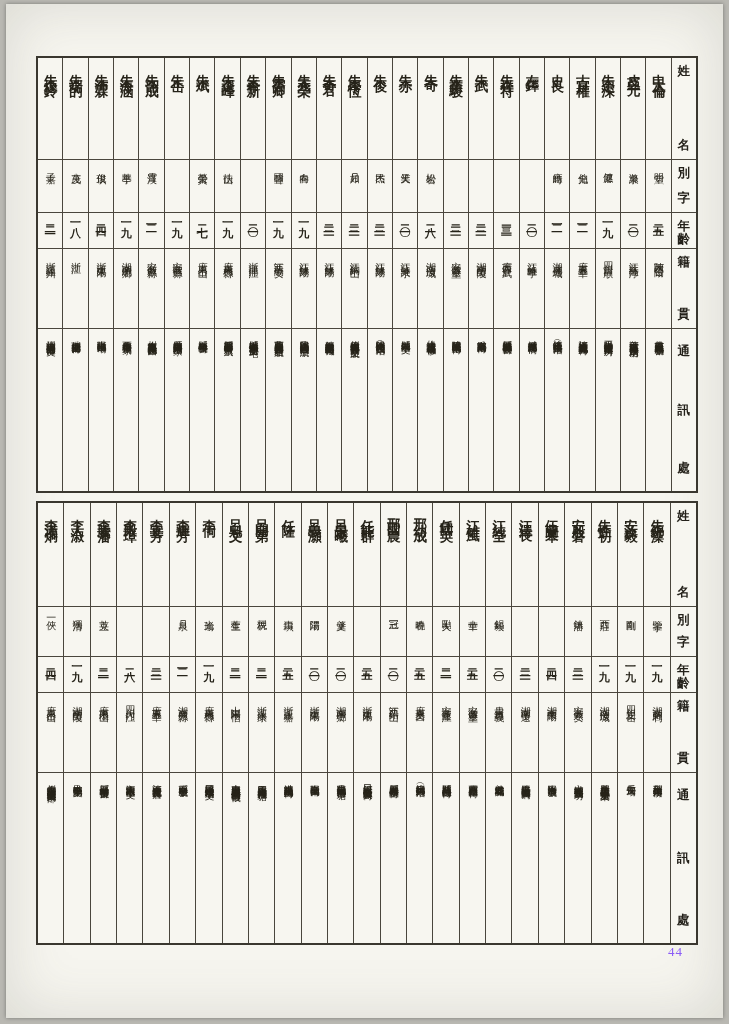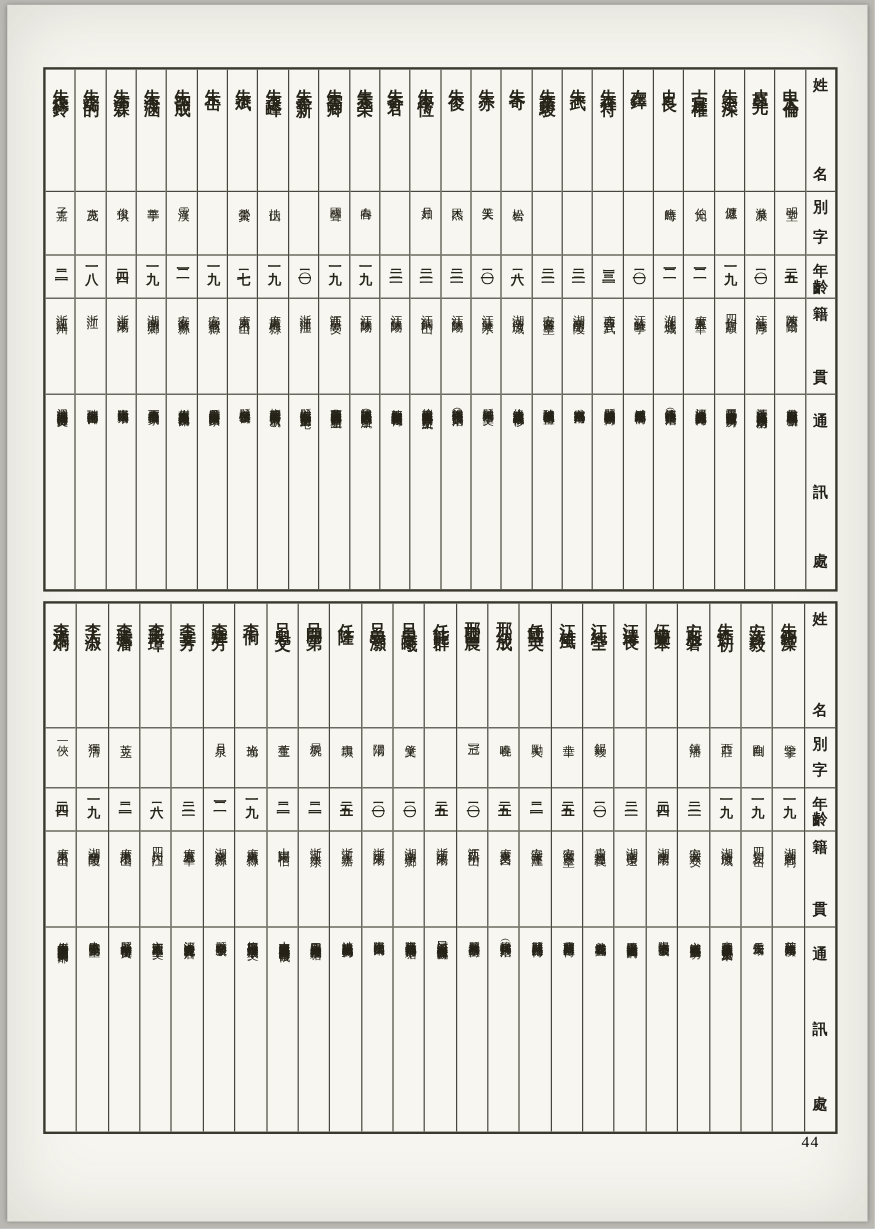--- a/index.html
+++ b/index.html
@@ -47,21 +47,21 @@
   .age-text   { font-size:11px; font-weight:bold; letter-spacing:2px; }
   .origin-text{ font-size:10px; letter-spacing:2px; }
   .address-text{ font-size:9.5px; line-height:11.5px; letter-spacing:0.5px; }
 
   .header-cell { flex-direction:column; justify-content:space-between; align-items:center; padding:7px 0; }
   .header-cell.address-cell { padding:16px 0; }
   .hchar { font-size:12.5px; font-weight:bold; color:#24211a; line-height:13px; }
 
   .page-number {
     position:absolute; right:40px; bottom:58px;
-    font-size:13px; color:#000000; letter-spacing:1px;
+    font-size:13px; color:#8b5cf6; letter-spacing:1px;
   }
 </style>
 </head>
 <body>
 
 <div class="sheet">
   <div class="tables">
     <section class="reg-table t0">
         <div class="col header-col">
           <div class="cell header-cell name-cell">

